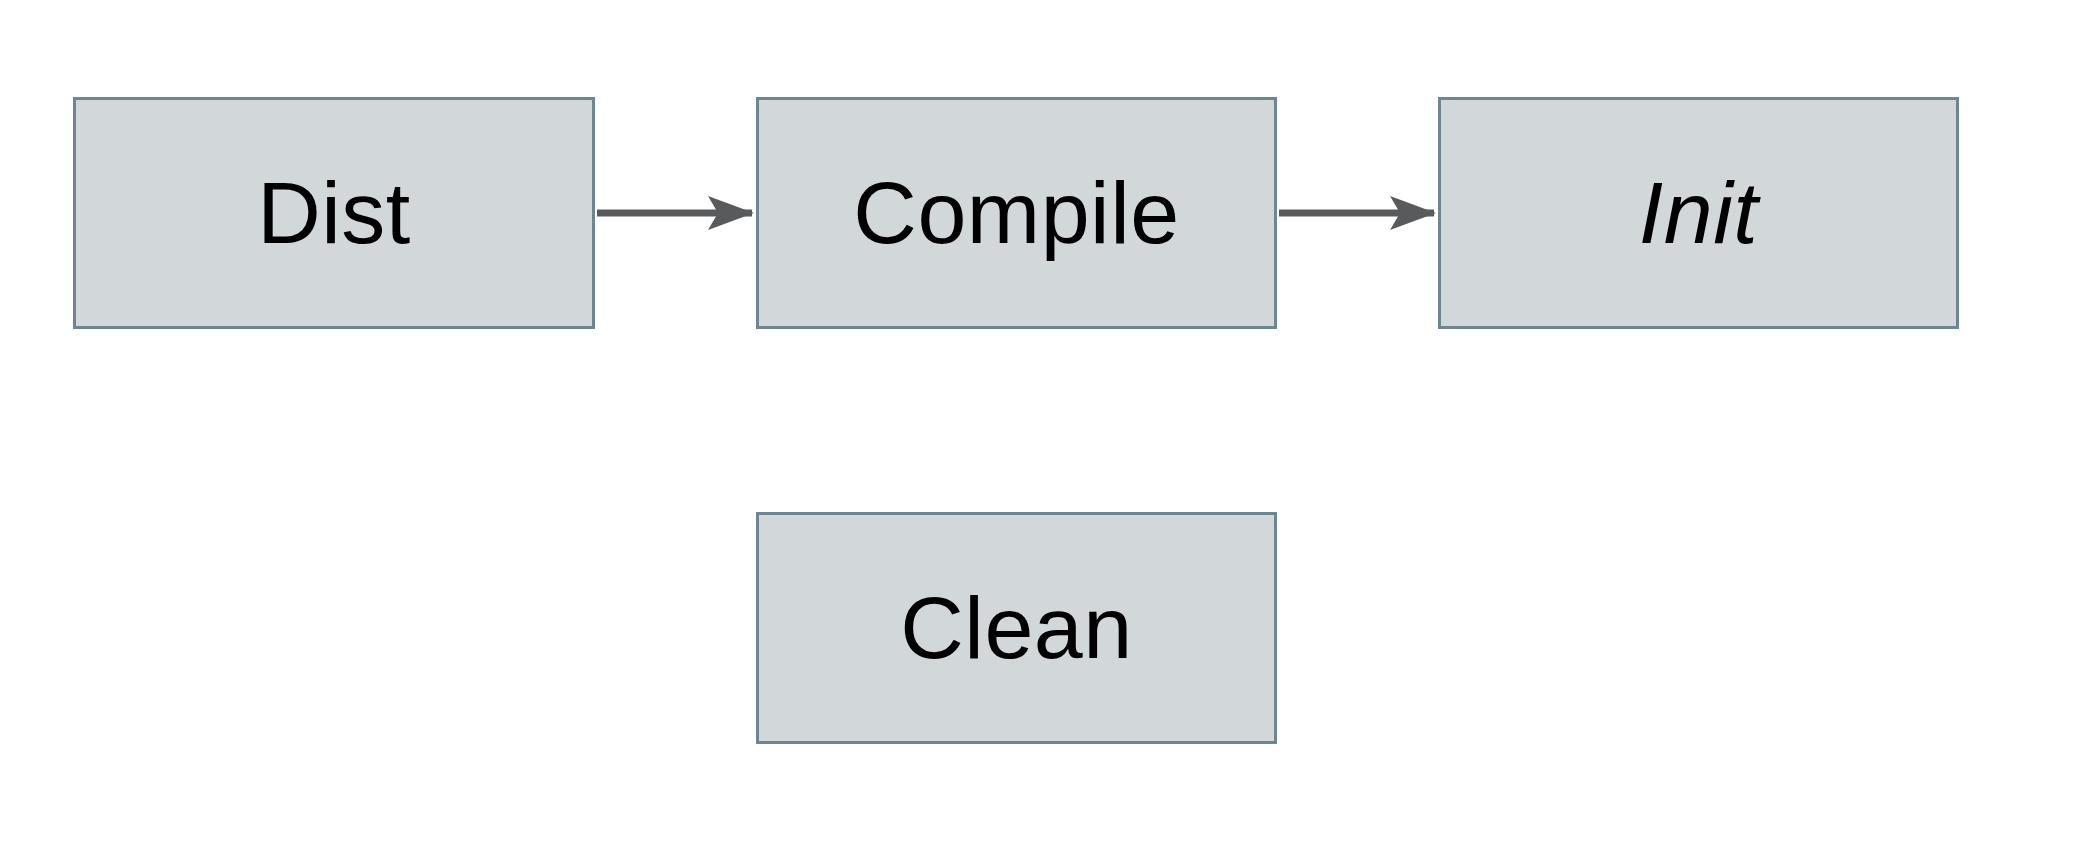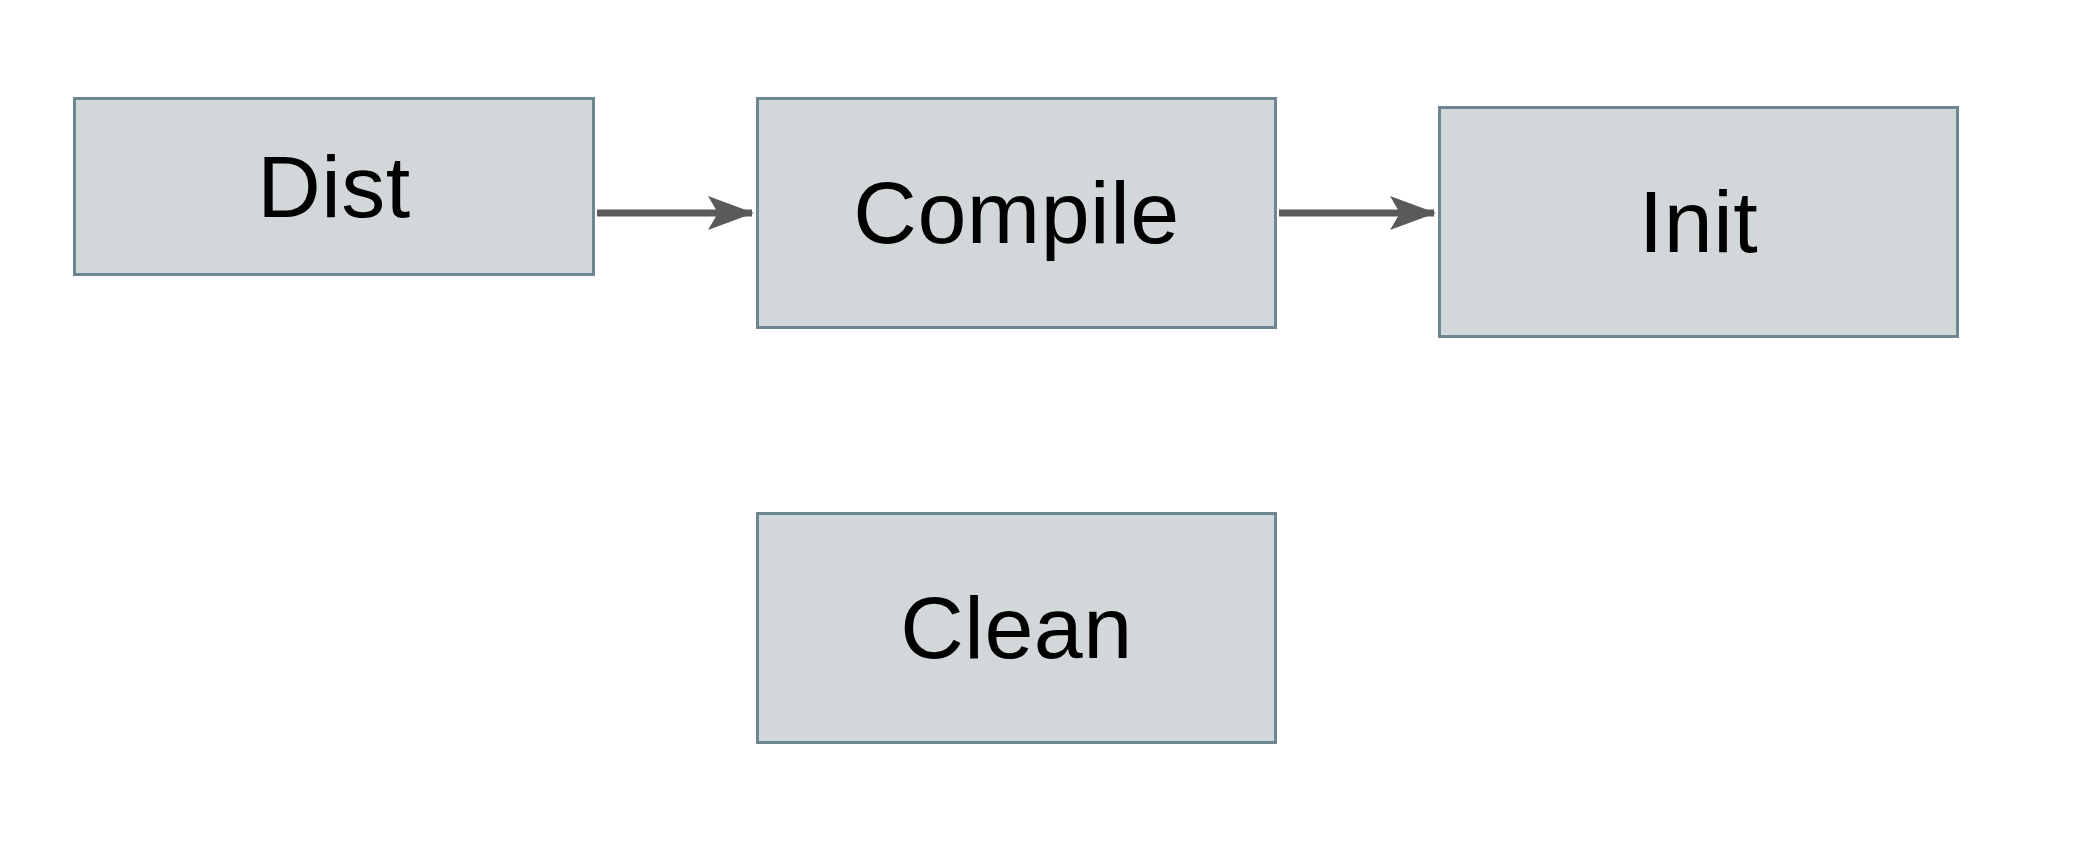--- a/index.html
+++ b/index.html
@@ -40,23 +40,23 @@
     justify-content: center;
   }
   .node-label {
     color: var(--label-text);
     font-size: 88px;
     font-weight: 400;
     line-height: 1;
     letter-spacing: 0.5px;
     white-space: nowrap;
   }
-  .node-dist    { left: 73px;   top: 97px;  width: 522px; height: 179px; }
+  .node-dist    { left: 73px;   top: 97px;  width: 522px; height: 232px; }
   .node-compile { left: 756px;  top: 97px;  width: 521px; height: 232px; text-align: center; }
-  .node-init    { left: 1438px; top: 106px;  width: 521px; height: 232px; }
+  .node-init    { left: 1438px; top: 97px;  width: 521px; height: 232px; font-style: italic; }
   .node-clean   { left: 756px;  top: 512px; width: 521px; height: 232px; }
   .edge-line { stroke: var(--arrow); stroke-width: 7px; }
   .edge-head { fill: var(--arrow); }
 </style>
 </head>
 <body>
 
 <div class="canvas">
 
   <svg class="edges-layer" width="2078" height="848" viewBox="0 0 2078 848" xmlns="http://www.w3.org/2000/svg">

